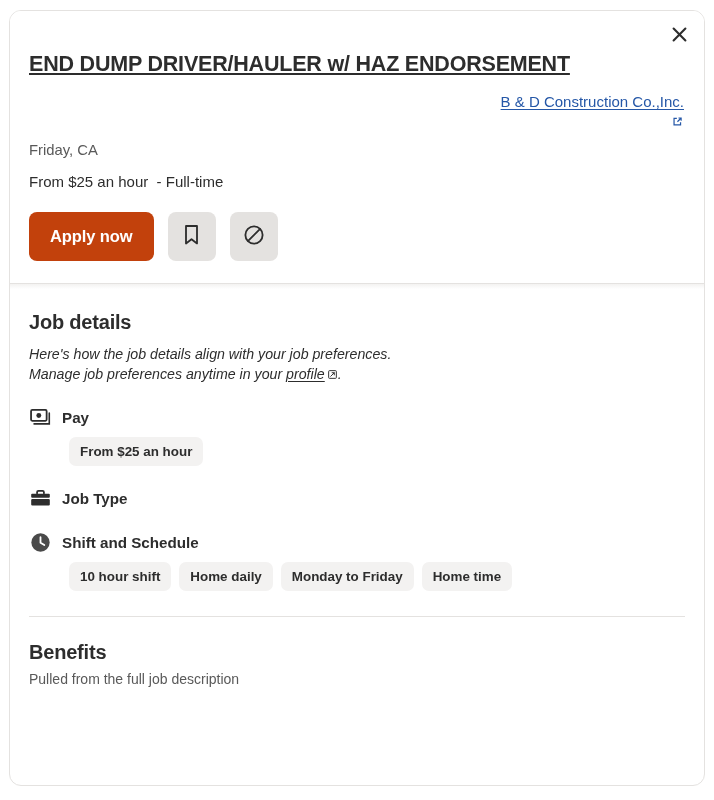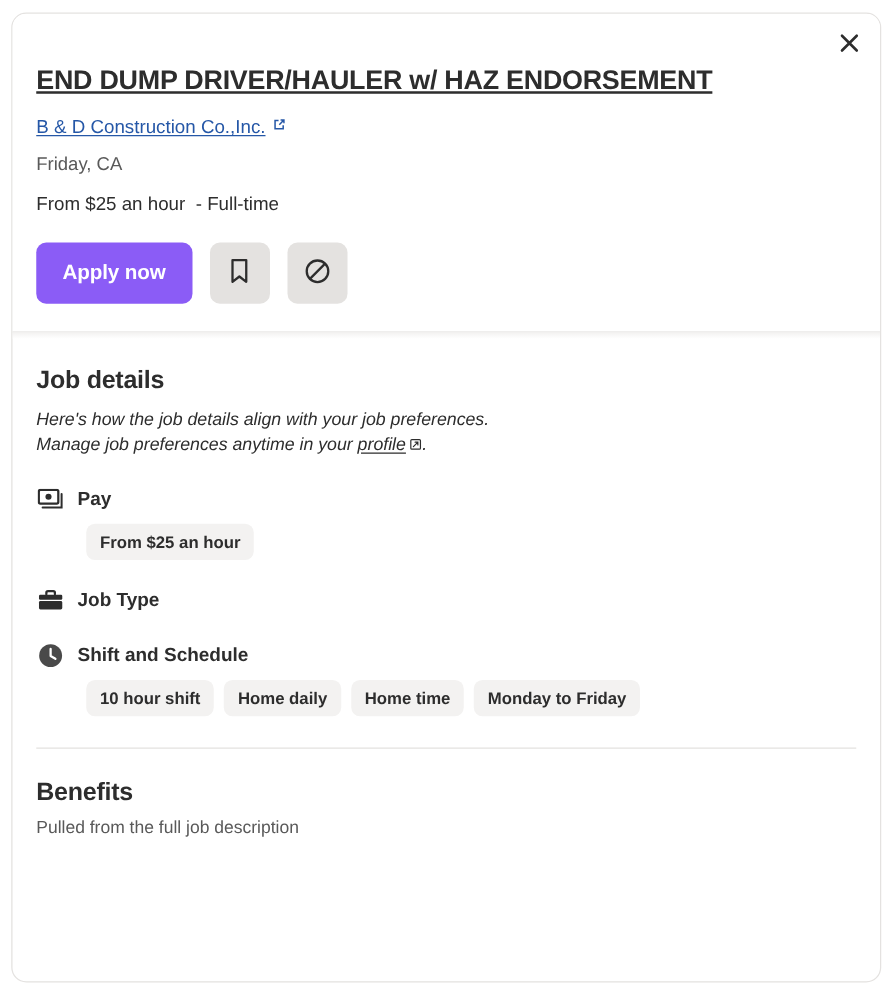--- a/index.html
+++ b/index.html
@@ -64,22 +64,23 @@
     line-height: 1.28;
     font-weight: bold;
     letter-spacing: -0.2px;
     color: #2d2d2d;
     text-decoration: underline;
   }
 
   .company-line {
     margin-top: 14px;
     display: flex;
-    align-items: flex-start;
+    align-items: flex-end;
     gap: 5px;
+    flex-direction: column;
   }
   .company-link {
     font-size: 15px;
     color: #2557a7;
     text-decoration: underline;
     text-underline-offset: 2px;
     text-decoration-thickness: 1px;
     cursor: pointer;
   }
   .ext-icon { display: inline-flex; align-items: center; }
@@ -100,21 +101,21 @@
   
   .actions {
     margin-top: 22px;
     display: flex;
     align-items: center;
     gap: 14px;
   }
   .apply-button {
     height: 49px;
     padding: 0 21px;
-    background: #8b5cf6;
+    background: #c2410c;
     color: #ffffff;
     font-size: 16.5px;
     font-weight: bold;
     border: none;
     border-radius: 8px;
     cursor: pointer;
     letter-spacing: -0.1px;
   }
   .icon-button {
     width: 48px;
@@ -329,22 +330,22 @@
             <svg width="21" height="21" viewBox="0 0 22 22" aria-hidden="true">
               <circle cx="11" cy="11" r="9.6" fill="#4a4a4a"></circle>
               <path d="M11 5.4V11.3l4 2.4" fill="none" stroke="#ffffff" stroke-width="1.9" stroke-linecap="round" stroke-linejoin="round"></path>
             </svg>
           </span>
           <span class="detail-label">Shift and Schedule</span>
         </div>
         <div class="chips">
           <span class="chip">10 hour shift</span>
           <span class="chip">Home daily</span>
+          <span class="chip">Monday to Friday</span>
           <span class="chip">Home time</span>
-          <span class="chip">Monday to Friday</span>
         </div>
       </div>
     </div>
 
     <div class="section-divider"></div>
 
     <div class="benefits-section">
       <h2 class="section-title">Benefits</h2>
       <div class="benefits-sub">Pulled from the full job description</div>
     </div>

